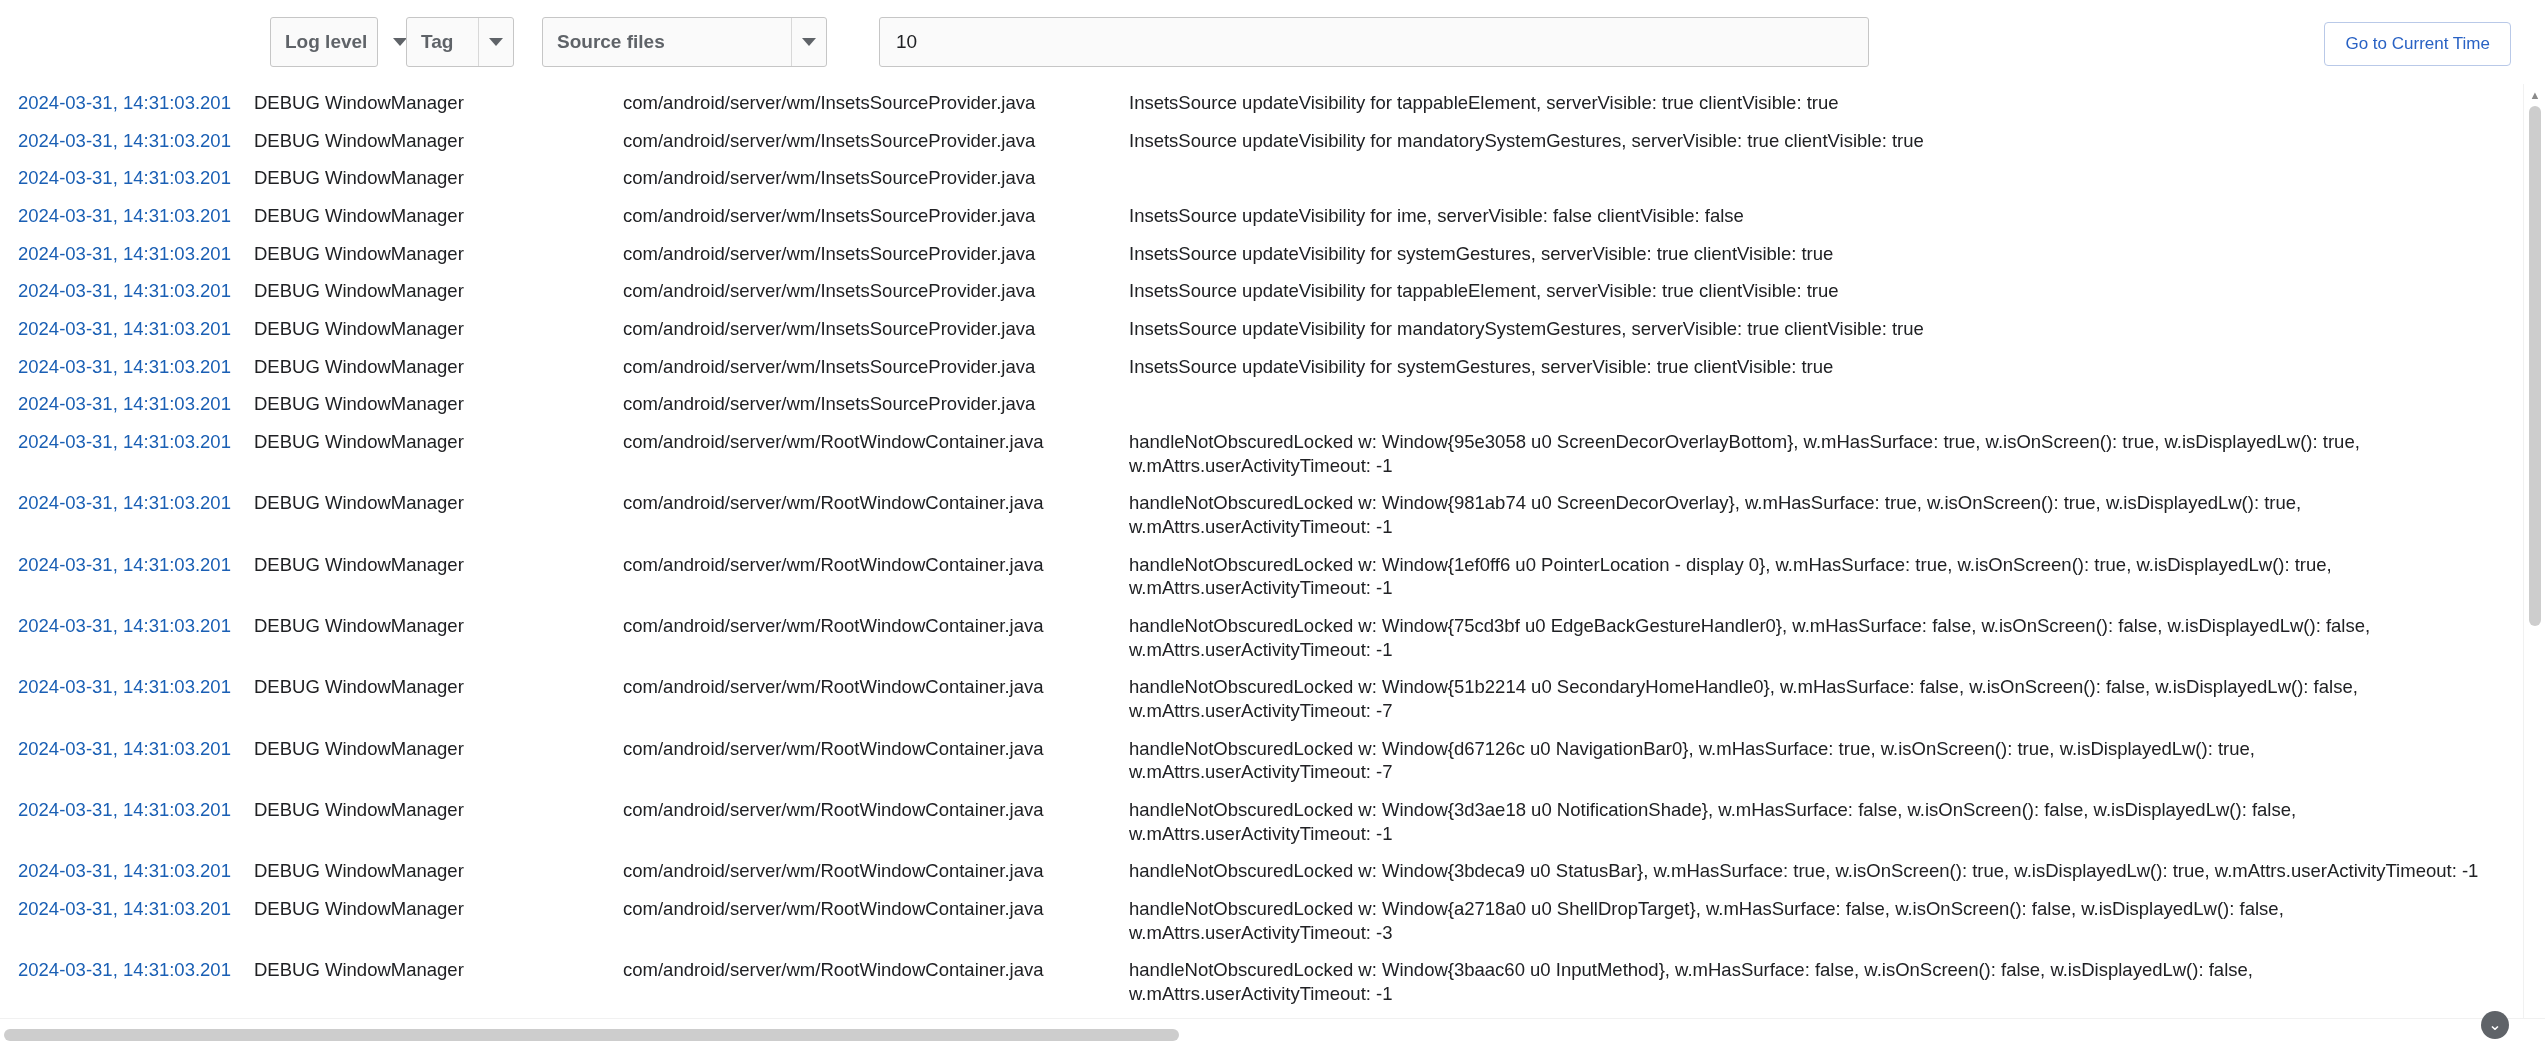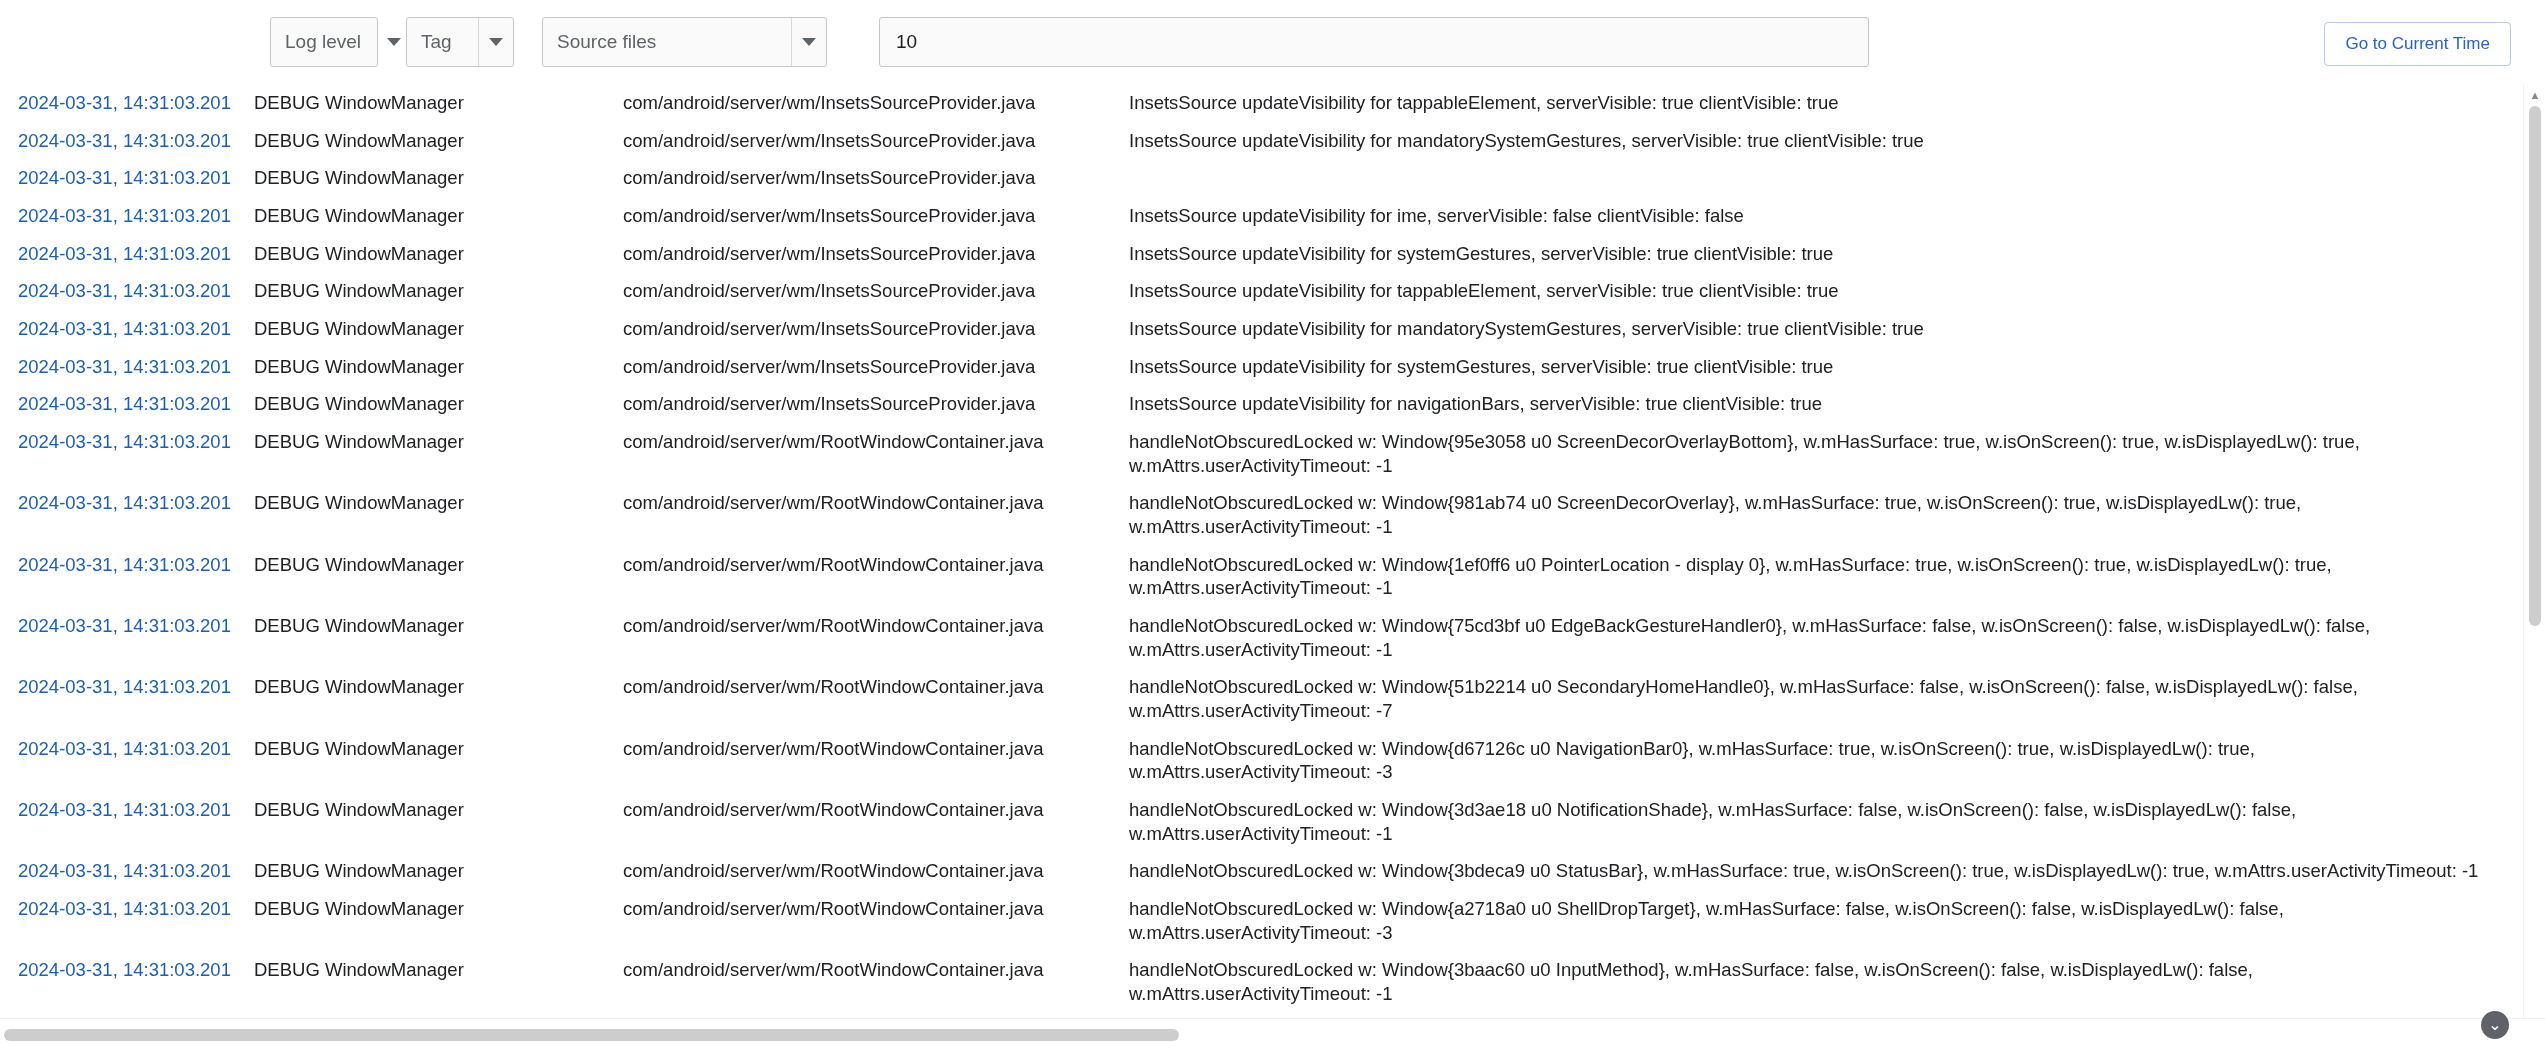--- a/index.html
+++ b/index.html
@@ -31,21 +31,21 @@
     border-radius: 3px;
     background: #fafafa;
     display: flex;
     align-items: center;
     padding: 0 10px 0 14px;
     margin-right: 28px;
     color: #5f6368;
     font-size: 19px;
     position: relative;
   }
-  .dropdown .dd-label { flex: 1; white-space: nowrap; }
+  .dropdown .dd-label { flex: 1; white-space: nowrap; font-weight: bold; }
   .dropdown .dd-sep {
     width: 1px;
     height: 100%;
     background: #d8d8d8;
     margin: 0 10px 0 16px;
   }
   .caret {
     width: 0; height: 0;
     border-left: 7px solid transparent;
     border-right: 7px solid transparent;
@@ -292,21 +292,20 @@
           <div class="c-level">DEBUG</div>
           <div class="c-tag">WindowManager</div>
           <div class="c-src">com/android/server/wm/InsetsSourceProvider.java</div>
           <div class="c-msg">InsetsSource updateVisibility for systemGestures, serverVisible: true clientVisible: true</div>
         </div>
         <div class="log-row">
           <div class="c-time">2024-03-31, 14:31:03.201</div>
           <div class="c-level">DEBUG</div>
           <div class="c-tag">WindowManager</div>
           <div class="c-src">com/android/server/wm/InsetsSourceProvider.java</div>
-          <div class="c-msg">InsetsSource updateVisibility for navigationBars, serverVisible: true clientVisible: true</div>
         </div>
         <div class="log-row">
           <div class="c-time">2024-03-31, 14:31:03.201</div>
           <div class="c-level">DEBUG</div>
           <div class="c-tag">WindowManager</div>
           <div class="c-src">com/android/server/wm/RootWindowContainer.java</div>
           <div class="c-msg">handleNotObscuredLocked w: Window{95e3058 u0 ScreenDecorOverlayBottom}, w.mHasSurface: true, w.isOnScreen(): true, w.isDisplayedLw(): true, w.mAttrs.userActivityTimeout: -1</div>
         </div>
         <div class="log-row">
           <div class="c-time">2024-03-31, 14:31:03.201</div>
@@ -334,21 +333,21 @@
           <div class="c-level">DEBUG</div>
           <div class="c-tag">WindowManager</div>
           <div class="c-src">com/android/server/wm/RootWindowContainer.java</div>
           <div class="c-msg">handleNotObscuredLocked w: Window{51b2214 u0 SecondaryHomeHandle0}, w.mHasSurface: false, w.isOnScreen(): false, w.isDisplayedLw(): false, w.mAttrs.userActivityTimeout: -7</div>
         </div>
         <div class="log-row">
           <div class="c-time">2024-03-31, 14:31:03.201</div>
           <div class="c-level">DEBUG</div>
           <div class="c-tag">WindowManager</div>
           <div class="c-src">com/android/server/wm/RootWindowContainer.java</div>
-          <div class="c-msg">handleNotObscuredLocked w: Window{d67126c u0 NavigationBar0}, w.mHasSurface: true, w.isOnScreen(): true, w.isDisplayedLw(): true, w.mAttrs.userActivityTimeout: -3</div>
+          <div class="c-msg">handleNotObscuredLocked w: Window{d67126c u0 NavigationBar0}, w.mHasSurface: true, w.isOnScreen(): true, w.isDisplayedLw(): true, w.mAttrs.userActivityTimeout: -7</div>
         </div>
         <div class="log-row">
           <div class="c-time">2024-03-31, 14:31:03.201</div>
           <div class="c-level">DEBUG</div>
           <div class="c-tag">WindowManager</div>
           <div class="c-src">com/android/server/wm/RootWindowContainer.java</div>
           <div class="c-msg">handleNotObscuredLocked w: Window{3d3ae18 u0 NotificationShade}, w.mHasSurface: false, w.isOnScreen(): false, w.isDisplayedLw(): false, w.mAttrs.userActivityTimeout: -1</div>
         </div>
         <div class="log-row">
           <div class="c-time">2024-03-31, 14:31:03.201</div>

